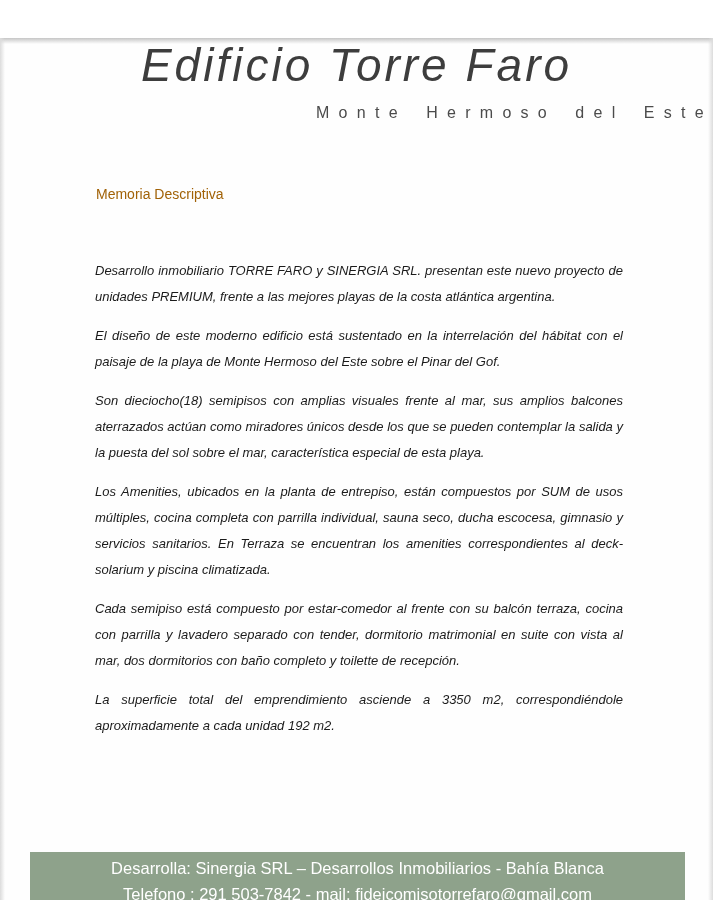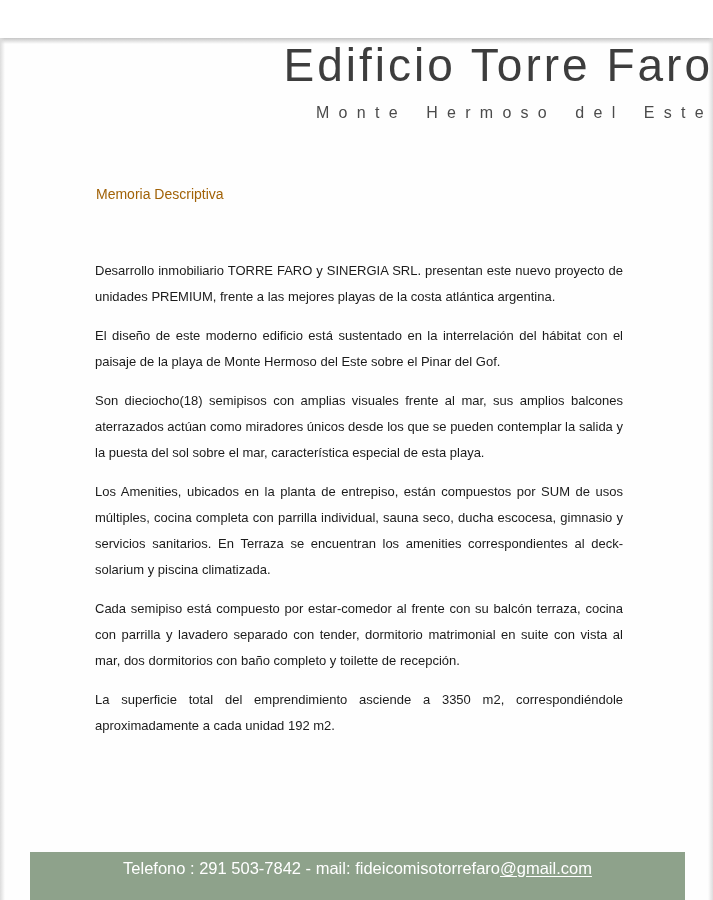--- a/index.html
+++ b/index.html
@@ -23,43 +23,45 @@
   .edge-left {
     position: absolute; top: 0; bottom: 0; left: 0; width: 5px;
     background: linear-gradient(90deg, #dcdcdc, rgba(255,255,255,0));
   }
   .edge-right {
     position: absolute; top: 0; bottom: 0; right: 0; width: 5px;
     background: linear-gradient(270deg, #dcdcdc, rgba(255,255,255,0));
   }
   .title {
     margin-top: 38px;
-    text-align: right;
+    text-align: center;
     font-size: 46px;
     font-weight: 400;
     color: #3d3d3d;
     letter-spacing: 3px;
+    font-style: italic;
   }
   .subtitle {
     margin-top: 12px;
     text-align: right;
     font-size: 16px;
     font-weight: 400;
     color: #4b4b4b;
     letter-spacing: 0.58em;
     word-spacing: 0.35em;
     text-indent: 0.58em; 
   }
   .doc-label {
     margin: 64px 16px 0 96px;
     font-size: 14px;
     color: #a16207;
   }
   .content {
     margin: 56px 90px 0 95px;
+    font-style: italic;
   }
   .content p {
     font-size: 13px;
     line-height: 26px;
     text-align: justify;
     color: #1b1b1b;
     margin-bottom: 13px;
   }
   .footer {
     position: absolute;
@@ -94,16 +96,17 @@
   <div class="content">
     <p>Desarrollo inmobiliario TORRE FARO y SINERGIA SRL. presentan este nuevo proyecto de unidades PREMIUM, frente a las mejores playas de la costa atlántica argentina.</p>
     <p>El diseño de este moderno edificio está sustentado en la interrelación del hábitat con el paisaje de la playa de Monte Hermoso del Este sobre el Pinar del Gof.</p>
     <p>Son dieciocho(18) semipisos con amplias visuales frente al mar, sus amplios balcones aterrazados actúan como miradores únicos desde los que se pueden contemplar la salida y la puesta del sol sobre el mar, característica especial de esta playa.</p>
     <p>Los Amenities, ubicados en la planta de entrepiso, están compuestos por SUM de usos múltiples, cocina completa con parrilla individual, sauna seco, ducha escocesa, gimnasio y servicios sanitarios. En Terraza se encuentran los amenities correspondientes al deck-solarium y piscina climatizada.</p>
     <p>Cada semipiso está compuesto por estar-comedor al frente con su balcón terraza, cocina con parrilla y lavadero separado con tender, dormitorio matrimonial en suite con vista al mar, dos dormitorios con baño completo y toilette de recepción.</p>
     <p>La superficie total del emprendimiento asciende a 3350 m2, correspondiéndole aproximadamente a cada unidad 192 m2.</p>
   </div>
 
   <div class="footer">
+    <div>Desarrolla: Sinergia SRL – Desarrollos Inmobiliarios  - Bahía Blanca</div>
     <div><span>Telefono : 291 503-7842 -  mail: </span><span class="email"><span>fideicomisotorrefaro</span><span class="email-domain">@gmail.com</span></span></div>
   </div>
 
 </div>
 
 </body></html>

